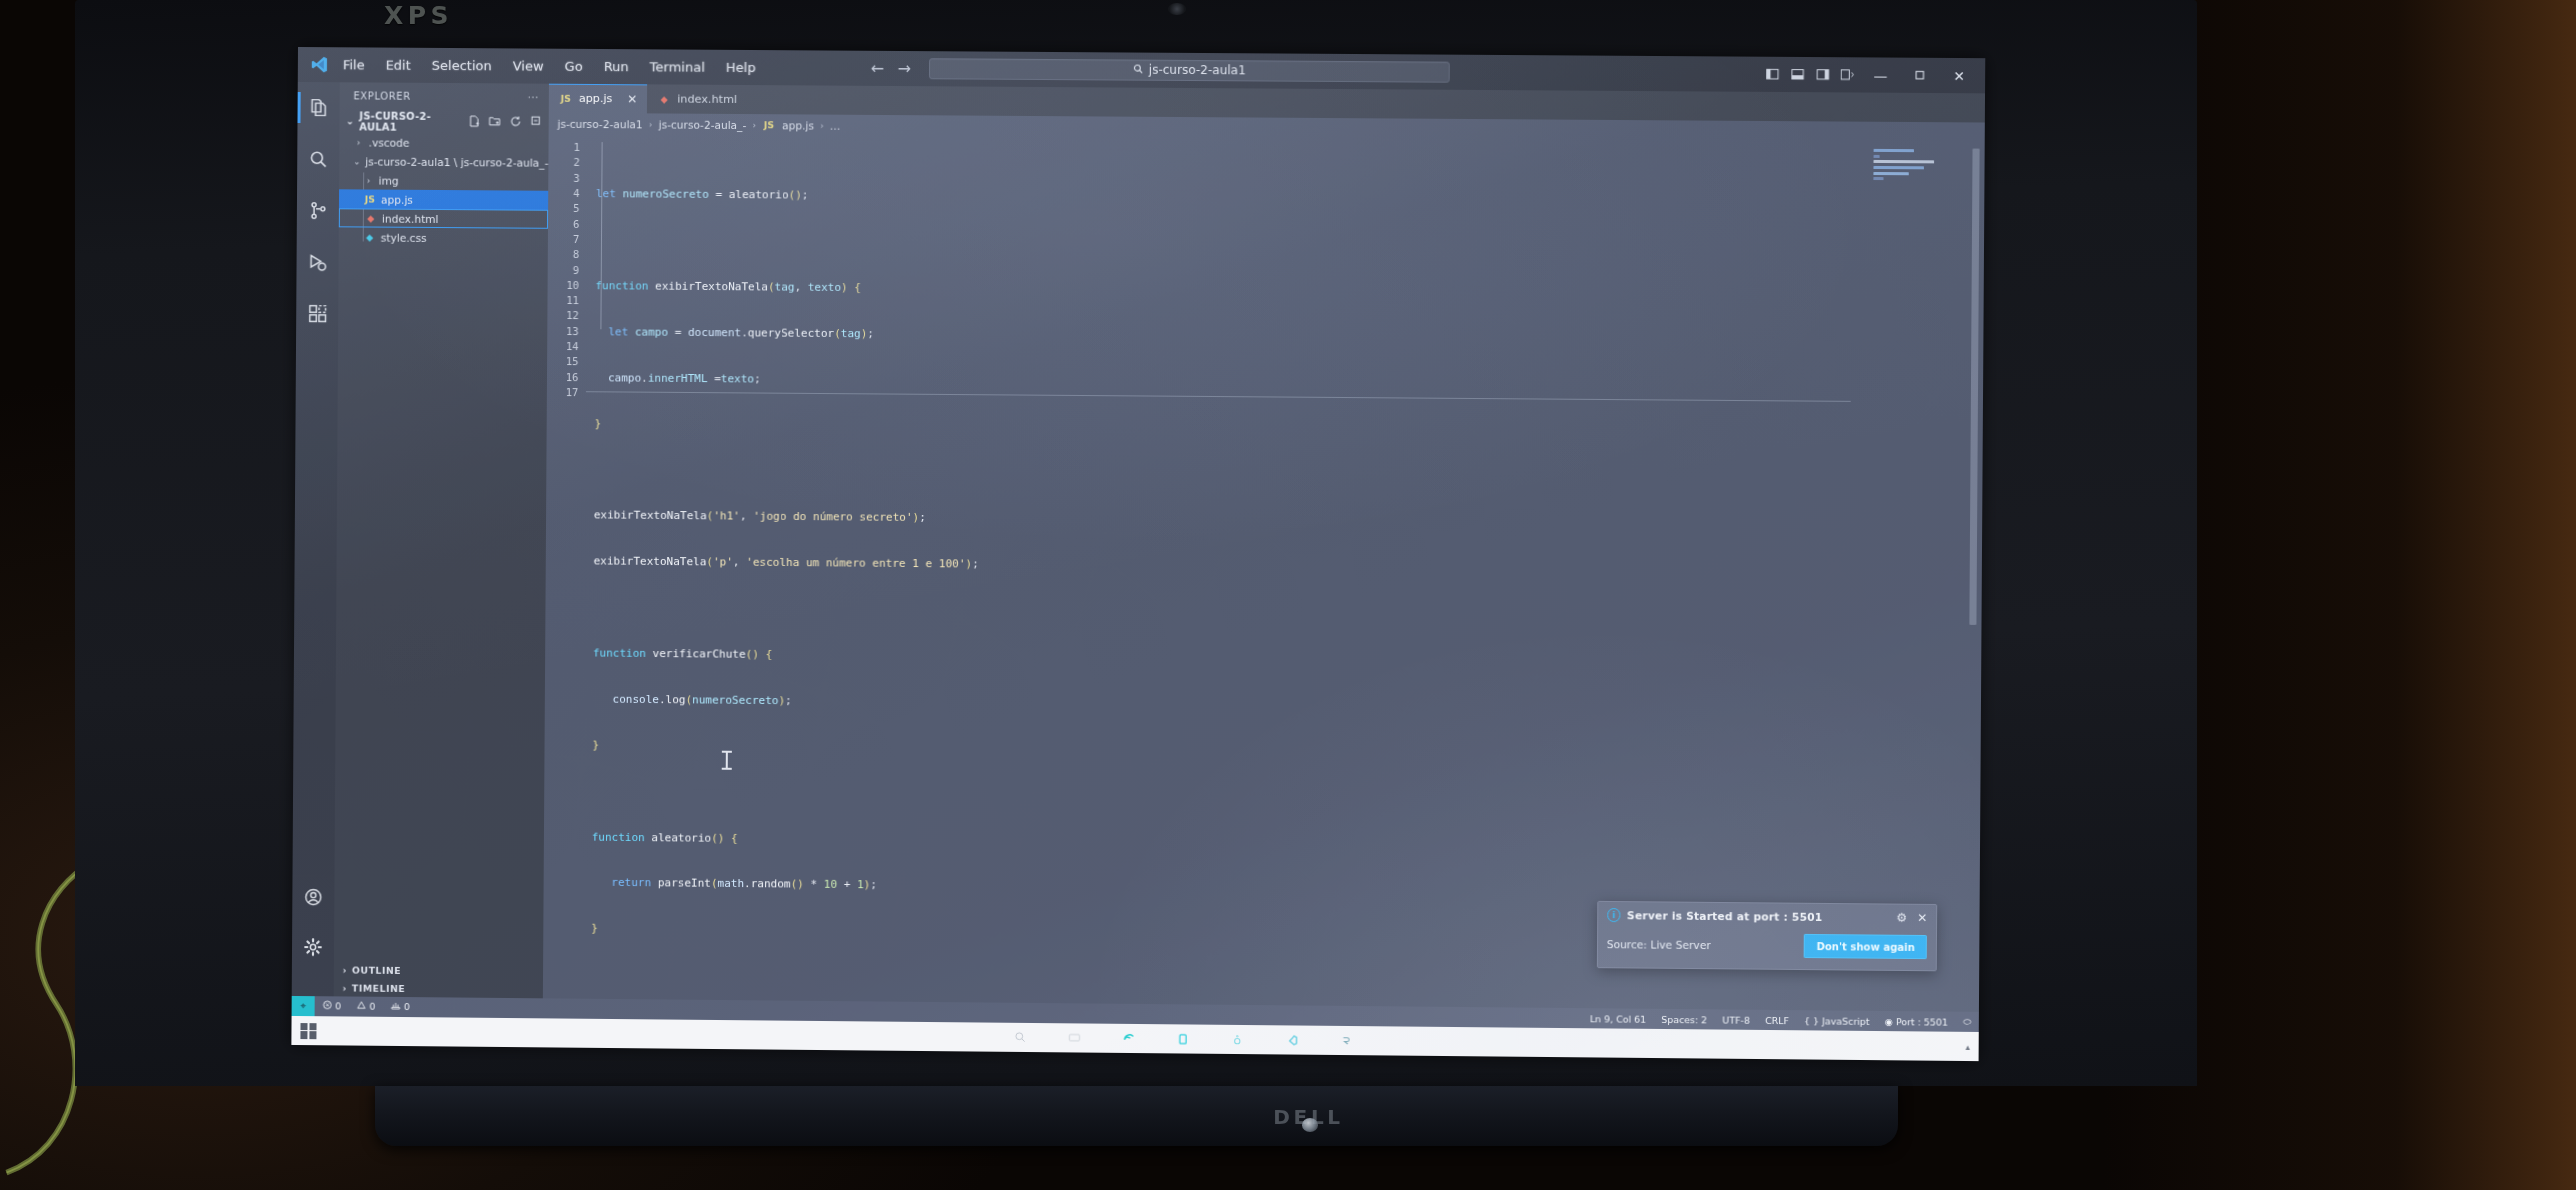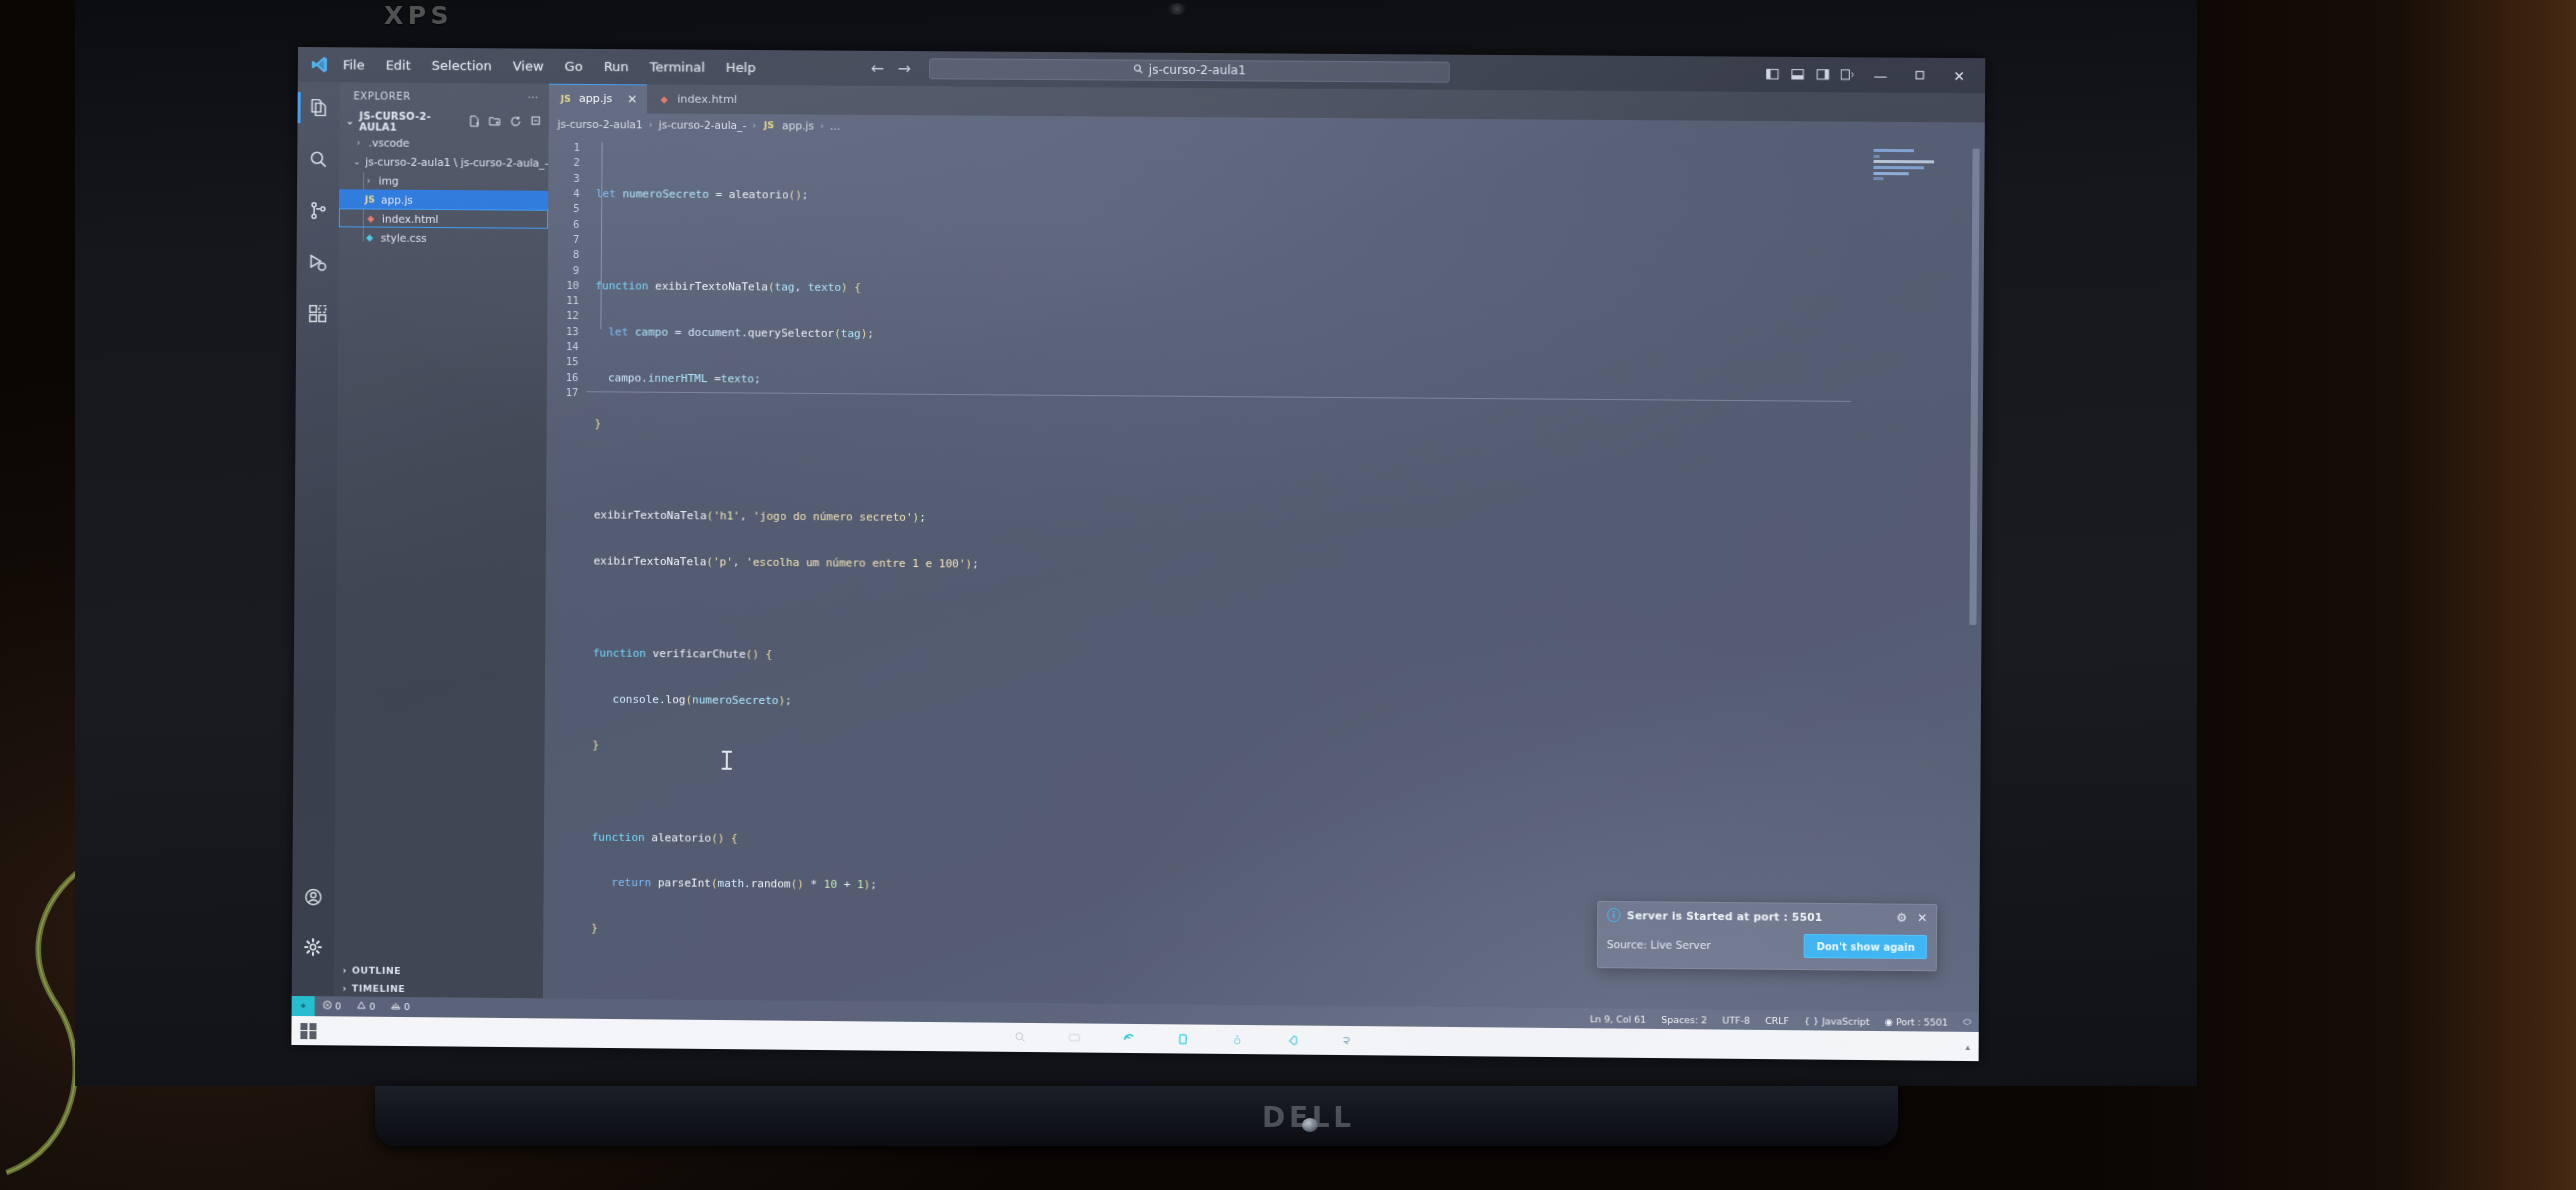--- a/index.html
+++ b/index.html
@@ -51,21 +51,21 @@
     border-radius: 50%;
   }
   #chin {
     position: absolute; left: 300px; top: 1086px; width: 1523px; height: 60px;
     background: linear-gradient(180deg, #1b1f28 0%, #13161d 45%, #0b0d12 100%);
     border-radius: 0 0 21px 21px;
     box-shadow: 0 3.7px 13.7px rgba(0,0,0,.8);
   }
   #chin-logo {
     position: absolute; left: 846px; top: 17.5px; width: 175px; height: 27.5px;
-    color: #7c838c; font-size: 28px; font-weight: 700; letter-spacing: 3.7px;
+    color: #7c838c; font-size: 20px; font-weight: 700; letter-spacing: 3.7px;
     text-align: center; line-height: 27.5px; opacity: .55;
   }
   #chin-dot {
     position: absolute; left: 927px; top: 32px; width: 16px; height: 13.7px;
     border-radius: 50%;
     background: radial-gradient(circle at 40% 35%, #e8eef5 0%, #8d98a4 48%, #2a2f37 100%);
     opacity: .8;
   }
 
   

